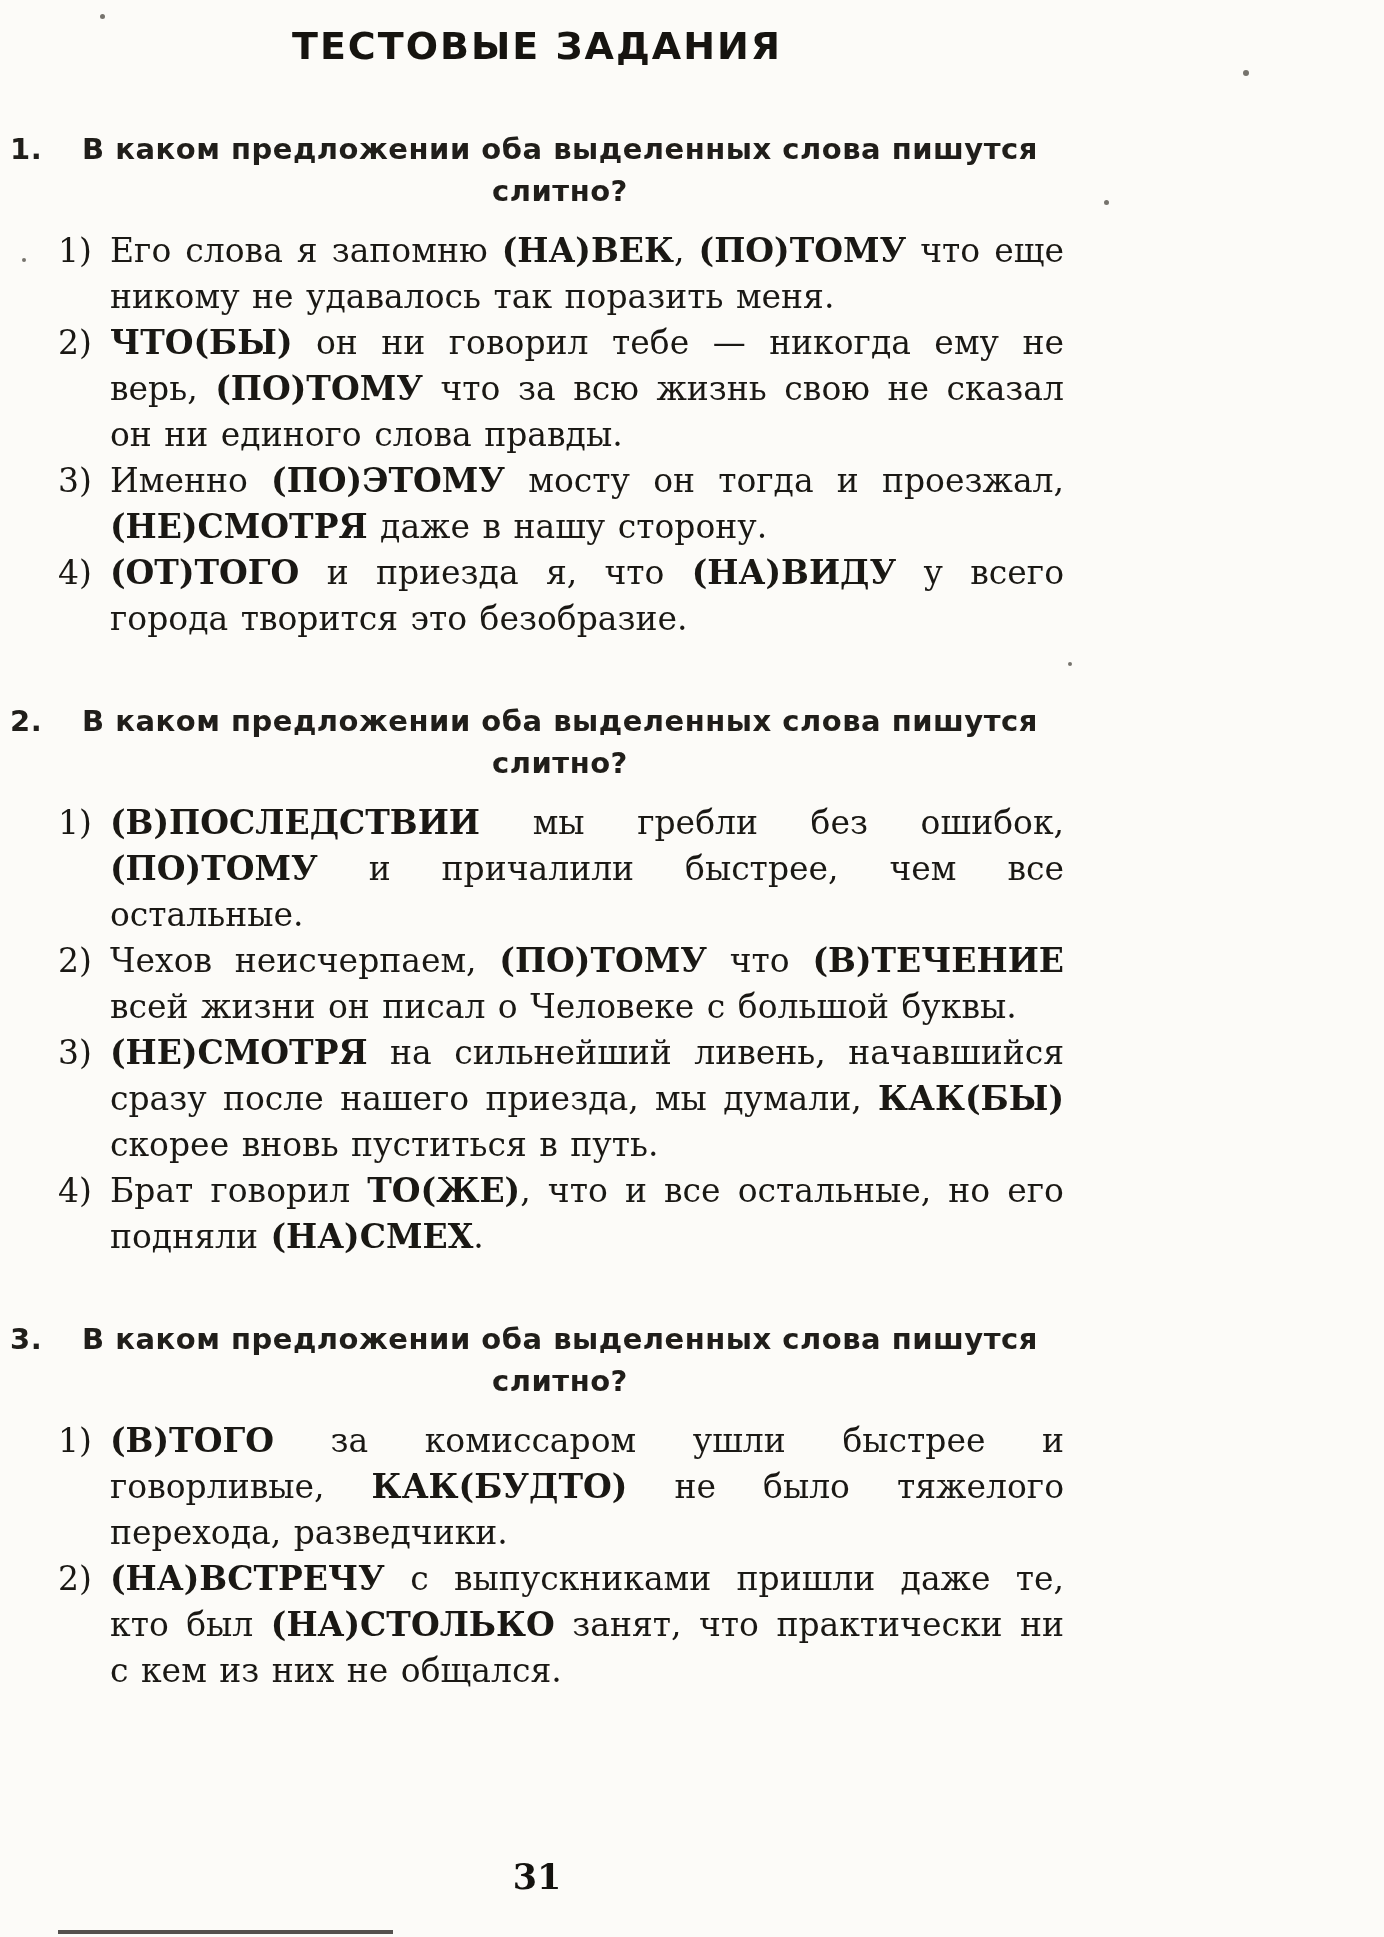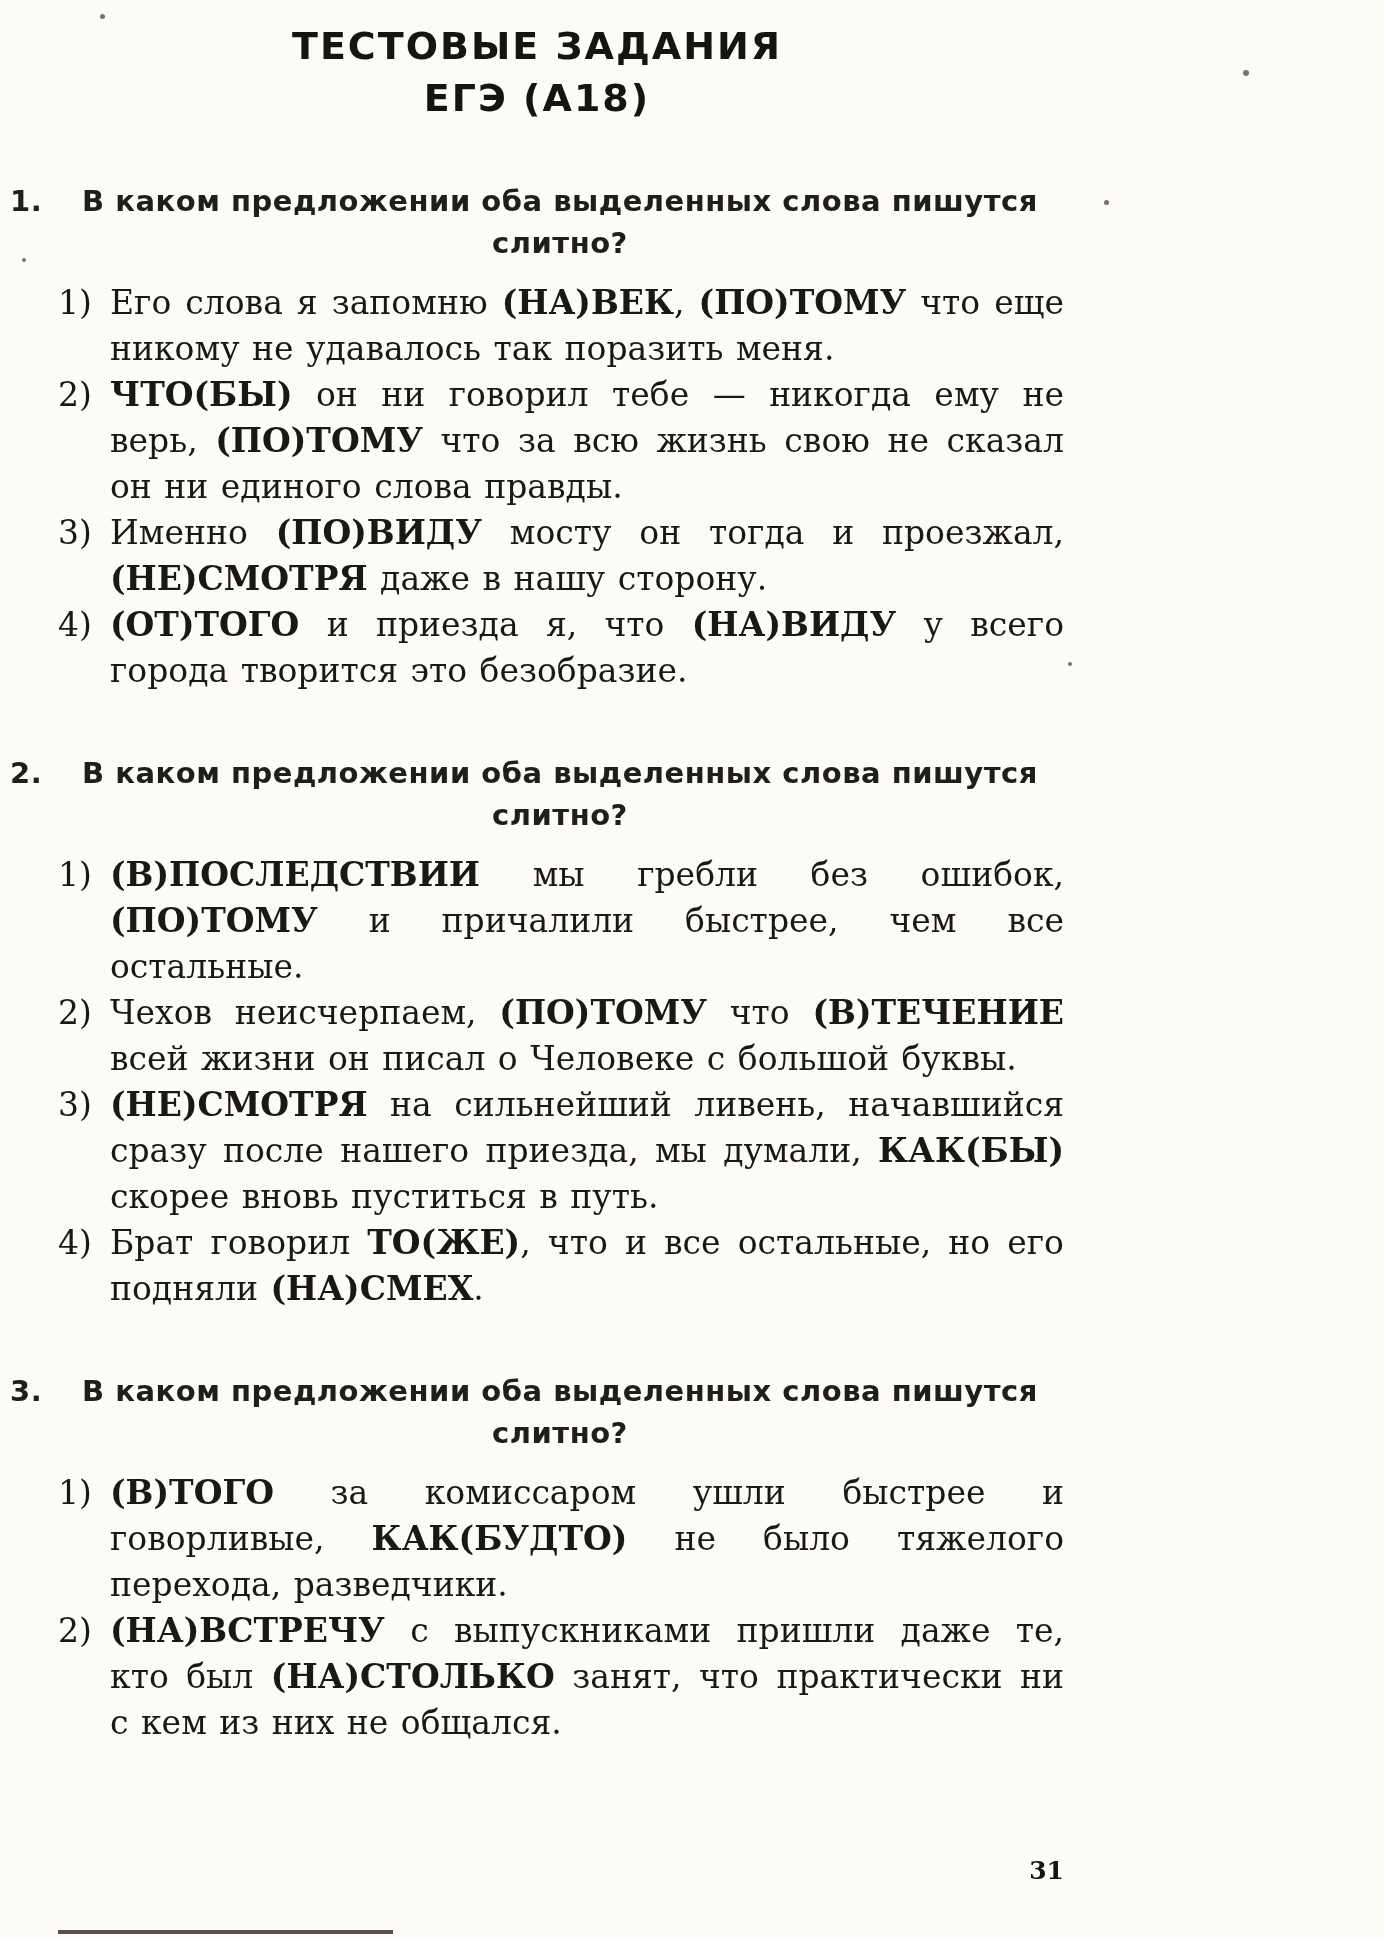--- a/index.html
+++ b/index.html
@@ -54,22 +54,22 @@
   }
   .onum { flex:0 0 52px; }
   .otext { flex:1; text-align:justify; }
   .hl { font-weight:700; }
 
   .pagenum {
     position:absolute;
     top:1856px;
     left:10px;
     width:1054px;
-    text-align:right;
-    font-size:25px;
+    text-align:center;
+    font-size:35px;
     font-weight:700;
     color:#14120e;
   }
 
   
   .speck {
     position:absolute;
     background:#4a463f;
     border-radius:50%;
     opacity:0.75;
@@ -94,41 +94,40 @@
 
   <div class="speck s1"></div>
   <div class="speck s2"></div>
   <div class="speck s3"></div>
   <div class="speck s4"></div>
   <div class="speck s5"></div>
   <div class="scan-edge"></div>
 
   <header class="doc-title">
     <div>ТЕСТОВЫЕ ЗАДАНИЯ</div>
-    <div>ЕГЭ (А18)</div>
   </header>
 
   <main class="content-col">
       <section class="question">
         <p class="prompt">
           <span class="qnum">1.</span>
           <span class="ptext">В каком предложении оба выделенных слова пишутся слитно?</span>
         </p>
         <div class="options">
           <div class="option">
             <span class="onum">1)</span>
             <span class="otext"><span class="seg">Его слова я запомню </span><span class="hl">(НА)ВЕК</span><span class="seg">, </span><span class="hl">(ПО)ТОМУ</span><span class="seg"> что еще никому не удавалось так поразить меня.</span></span>
           </div>
           <div class="option">
             <span class="onum">2)</span>
             <span class="otext"><span class="hl">ЧТО(БЫ)</span><span class="seg"> он ни говорил тебе — никогда ему не верь, </span><span class="hl">(ПО)ТОМУ</span><span class="seg"> что за всю жизнь свою не сказал он ни единого слова правды.</span></span>
           </div>
           <div class="option">
             <span class="onum">3)</span>
-            <span class="otext"><span class="seg">Именно </span><span class="hl">(ПО)ВИДУ</span><span class="seg"> мосту он тогда и проезжал, </span><span class="hl">(НЕ)СМОТРЯ</span><span class="seg"> даже в нашу сторону.</span></span>
+            <span class="otext"><span class="seg">Именно </span><span class="hl">(ПО)ЭТОМУ</span><span class="seg"> мосту он тогда и проезжал, </span><span class="hl">(НЕ)СМОТРЯ</span><span class="seg"> даже в нашу сторону.</span></span>
           </div>
           <div class="option">
             <span class="onum">4)</span>
             <span class="otext"><span class="hl">(ОТ)ТОГО</span><span class="seg"> и приезда я, что </span><span class="hl">(НА)ВИДУ</span><span class="seg"> у всего города творится это безобразие.</span></span>
           </div>
         </div>
       </section>
       <section class="question">
         <p class="prompt">
           <span class="qnum">2.</span>

